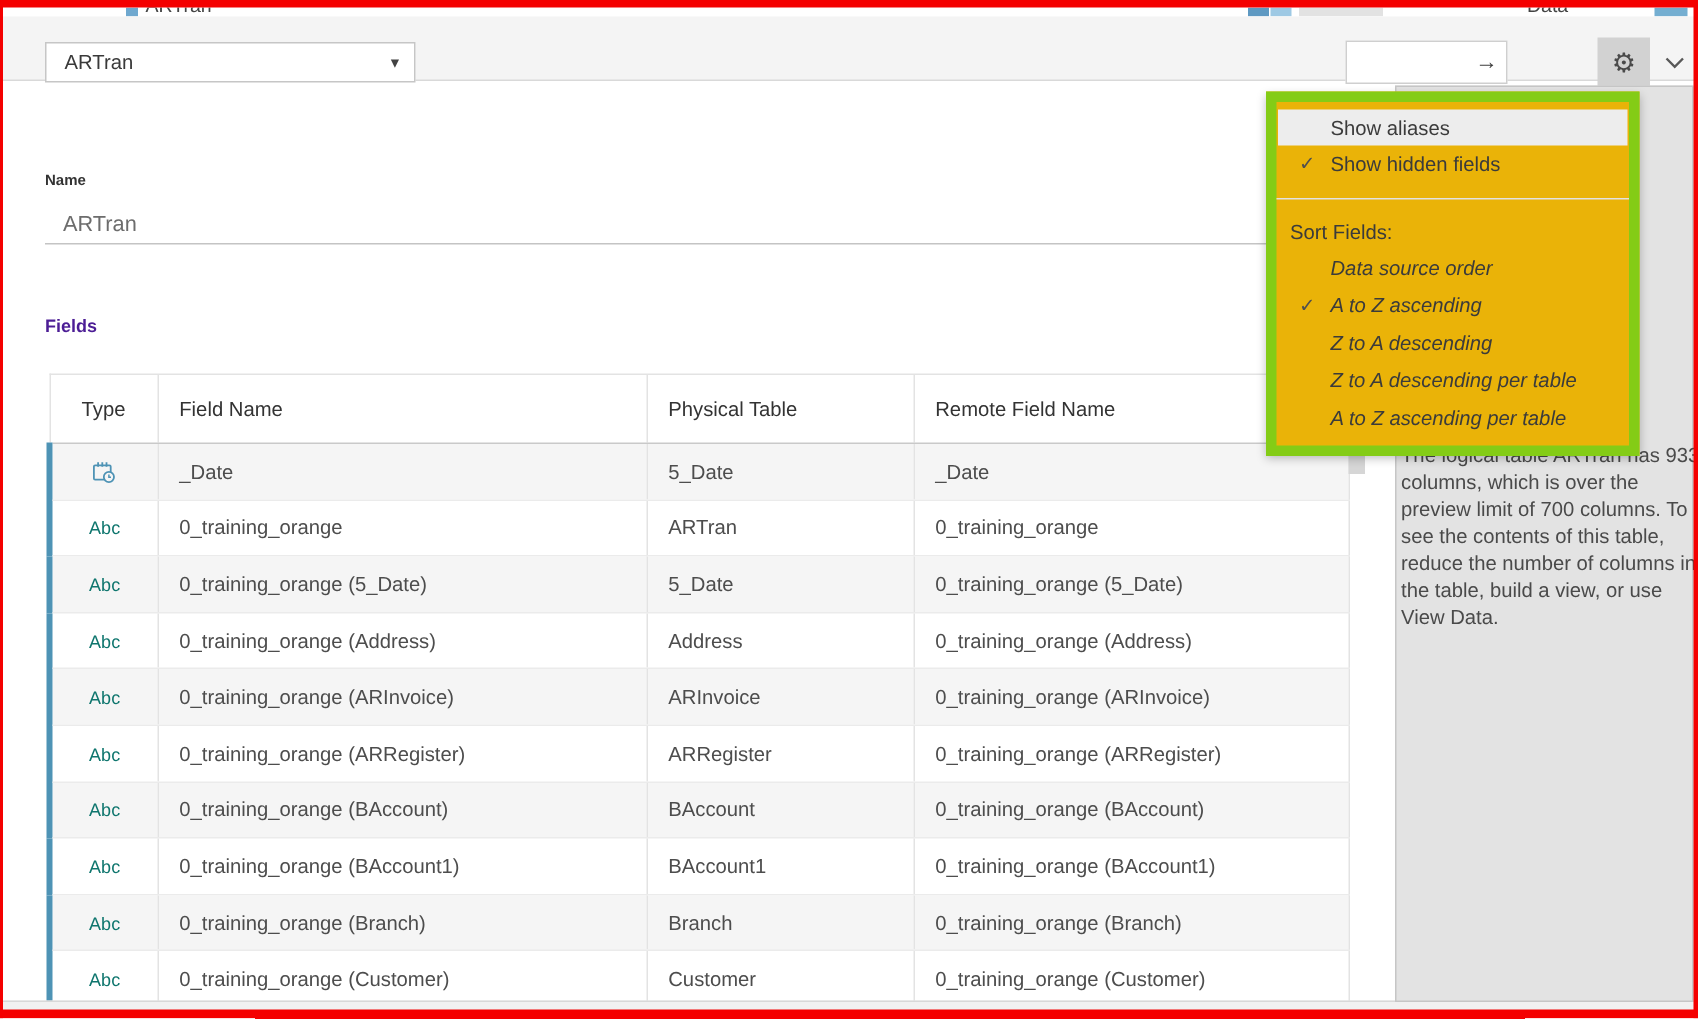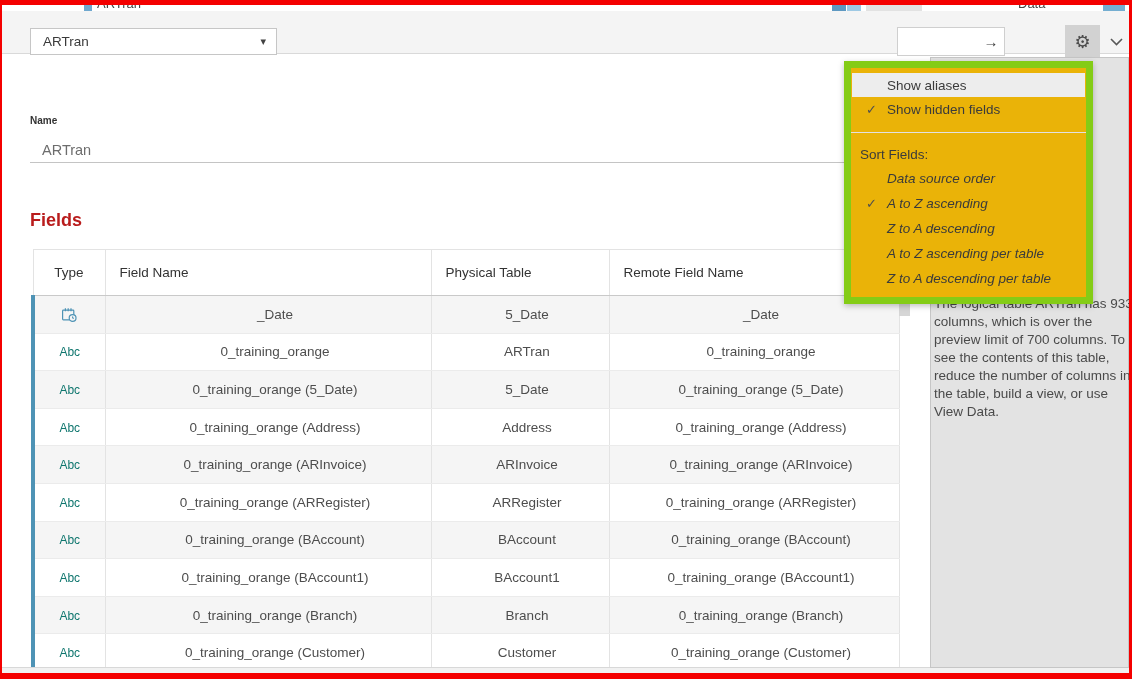--- a/index.html
+++ b/index.html
@@ -28,24 +28,24 @@
   .row-goto input{flex:1;border:none;outline:none;min-width:0;height:100%;font:inherit;padding:0 4px 0 8px;background:transparent;}
   .row-goto .go-arrow{width:26px;text-align:center;font-size:15px;color:#3c3c3c;}
   .rows-label{position:absolute;left:1013px;top:21px;font-size:15px;color:#474747;margin-top:30px;}
   .gear-btn{position:absolute;left:1065px;top:14px;width:35px;height:34px;background:#d2d2d2;display:flex;align-items:center;justify-content:center;
     font-size:18px;color:#4a4a4a;line-height:1;}
   .caret-btn{position:absolute;left:1103px;top:14px;width:26px;height:34px;display:flex;align-items:center;justify-content:center;}
   
   .name-label{position:absolute;left:30px;top:115px;font-size:10px;font-weight:700;color:#333;}
   .name-value{position:absolute;left:42px;top:142px;font-size:14.5px;color:#6d6d6d;}
   .name-underline{position:absolute;left:30px;top:162px;width:867px;height:1px;background:#c4c4c4;}
-  .fields-label{position:absolute;left:30px;top:210px;font-size:18px;font-weight:700;color:#b91c1c;}
+  .fields-label{position:absolute;left:30px;top:210px;font-size:12px;font-weight:700;color:#4c1d95;}
   
   table.fields{position:absolute;left:31px;top:249px;border-collapse:collapse;table-layout:fixed;width:866px;font-size:13.5px;}
-  table.fields th,table.fields td{box-sizing:border-box;overflow:hidden;white-space:nowrap;text-align:center;}
+  table.fields th,table.fields td{box-sizing:border-box;overflow:hidden;white-space:nowrap;}
   table.fields thead th{height:46px;background:#fff;border-top:1px solid #e3e3e3;border-bottom:1px solid #c9c9c9;border-left:1px solid #e3e3e3;
     font-weight:400;color:#333;text-align:left;padding:0 0 0 14px;}
   table.fields thead th.c-type{text-align:center;padding:0;}
   table.fields thead th:last-child{border-right:1px solid #e3e3e3;}
   table.fields tbody td{height:37.6px;border-bottom:1px solid #ebebeb;border-left:1px solid #e3e3e3;color:#4d4d4d;padding:0 0 0 14px;}
   table.fields tbody td:last-child{border-right:1px solid #e3e3e3;}
   table.fields tbody td.c-type{border-left:4px solid #4e93b5;text-align:center;padding:0;}
   table.fields tbody tr:nth-child(odd){background:#f5f5f5;}
   table.fields tbody tr:nth-child(even){background:#fff;}
   .abc{color:#0f766e;font-size:12px;}
@@ -222,25 +222,25 @@
         <div class="menu-item">
           <span class="check">✓</span>
           <span>A to Z ascending</span>
         </div>
         <div class="menu-item">
           <span class="check"></span>
           <span>Z to A descending</span>
         </div>
         <div class="menu-item">
           <span class="check"></span>
+          <span>Z to A descending per table</span>
+        </div>
+        <div class="menu-item">
+          <span class="check"></span>
           <span>A to Z ascending per table</span>
-        </div>
-        <div class="menu-item">
-          <span class="check"></span>
-          <span>Z to A descending per table</span>
         </div>
       </div>
   </div>
 
   <div class="bottom-sliver"></div>
   <div class="frame t"></div>
   <div class="frame b"></div>
   <div class="frame l"></div>
   <div class="frame r"></div>
 </div>

